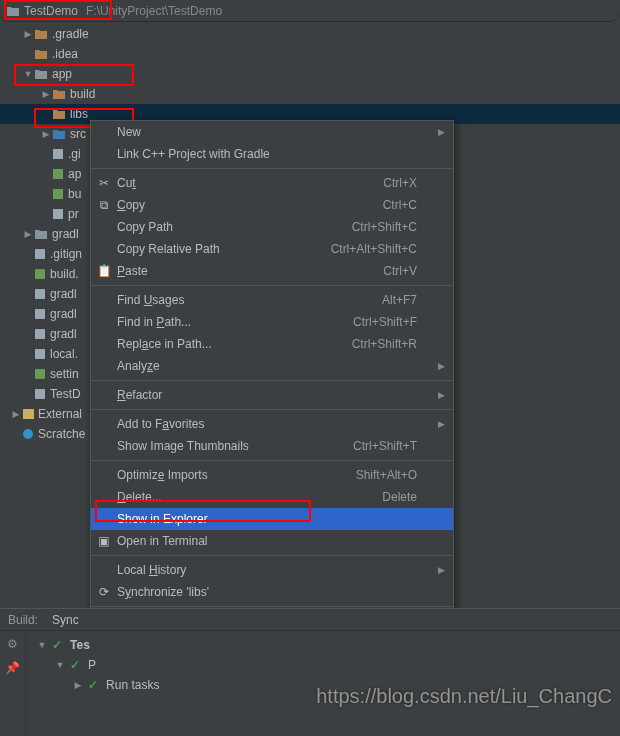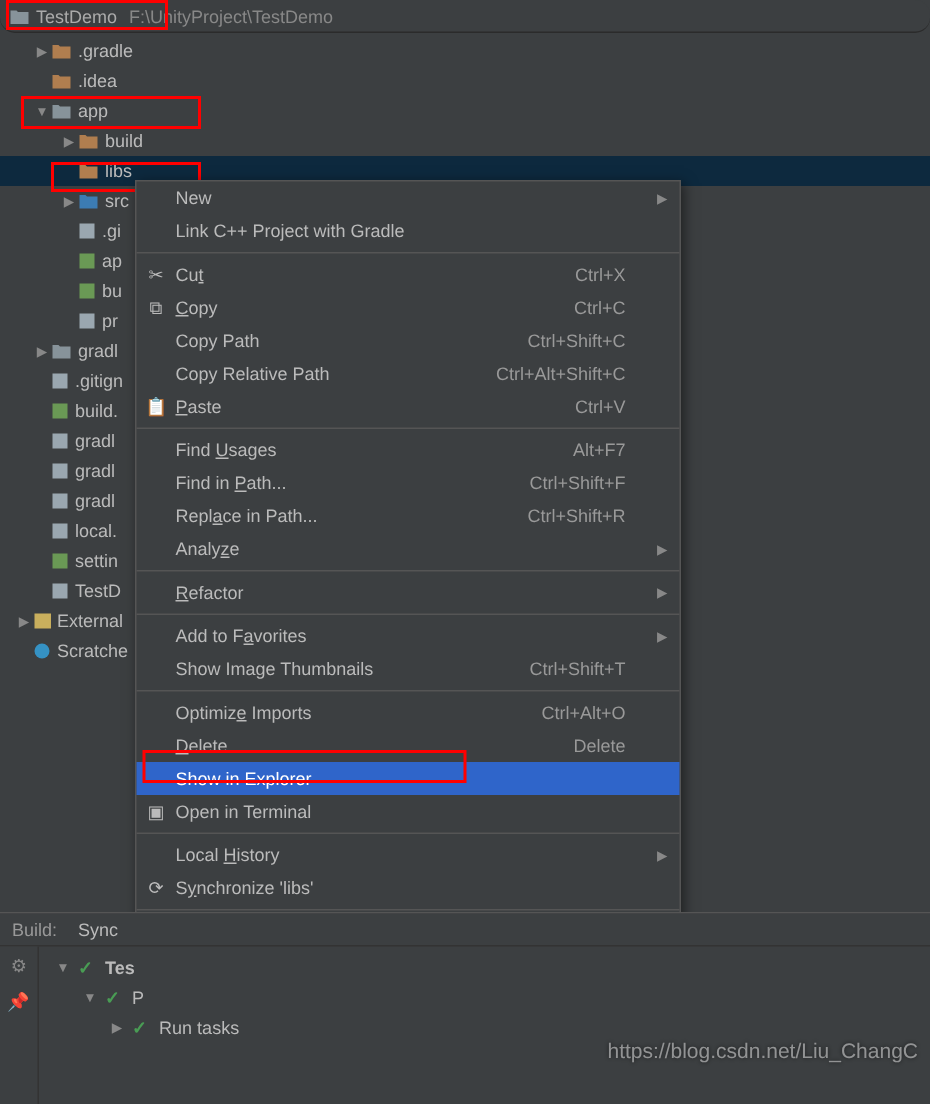--- a/index.html
+++ b/index.html
@@ -28,21 +28,21 @@
 .menu-item .shortcut { margin-left: auto; color: #999; }
 .menu-item .submenu-arrow { position: absolute; right: 8px; font-size: 9px; color: #888; }
 .menu-sep { height: 1px; background: #555; margin: 3px 0; }
 .mnemonic { text-decoration: underline; }
 .build-panel { position: absolute; bottom: 0; left: 0; right: 0; height: 128px; background: #3c3f41; border-top: 1px solid #555; }
 .build-header { height: 22px; background: #3c3f41; border-bottom: 1px solid #333; display: flex; align-items: center; padding: 0 8px; }
 .build-header .btab { color: #999; margin-right: 14px; }
 .build-body { display: flex; height: 106px; }
 .build-gutter { width: 26px; background: #3c3f41; border-right: 1px solid #333; display: flex; flex-direction: column; align-items: center; padding-top: 6px; gap: 10px; }
 .build-tree { flex: 1; padding: 4px 0; }
-.watermark { position: absolute; right: 8px; bottom: 28px; color: #ccc; font-size: 14px; opacity: 0.6; text-shadow: 0 0 3px #000; margin-left: 32px; }
+.watermark { position: absolute; right: 8px; bottom: 28px; color: #ccc; font-size: 20px; opacity: 0.6; text-shadow: 0 0 3px #000; margin-left: 32px; }
 svg { display: block; }
 .folder-closed { fill: #b07e4f; }
 .folder-open { fill: #87939A; }
 .gradle-icon { fill: #6a9955; }
 .file-gray { fill: #9aa7b0; }
 .check { color: #499c54; font-weight: bold; margin: 0 4px; }
 </style>
 </head>
 <body>
 
@@ -275,21 +275,21 @@
       <span>Add to F<span class="mnemonic">a</span>vorites</span>
       <span class="submenu-arrow">▶</span>
     </div>
   <div class="menu-item">
       <span>Show Image Thumbnails</span>
       <span class="shortcut">Ctrl+Shift+T</span>
     </div>
   <div class="menu-sep"></div>
   <div class="menu-item">
       <span>Optimiz<span class="mnemonic">e</span> Imports</span>
-      <span class="shortcut">Ctrl+Alt+O</span>
+      <span class="shortcut">Shift+Alt+O</span>
     </div>
   <div class="menu-item">
       <span><span class="mnemonic">D</span>elete...</span>
       <span class="shortcut">Delete</span>
     </div>
   <div class="menu-item highlighted">
       <span>Show in Explorer</span>
     </div>
   <div class="menu-item">
       <span class="mi-icon">▣</span>

